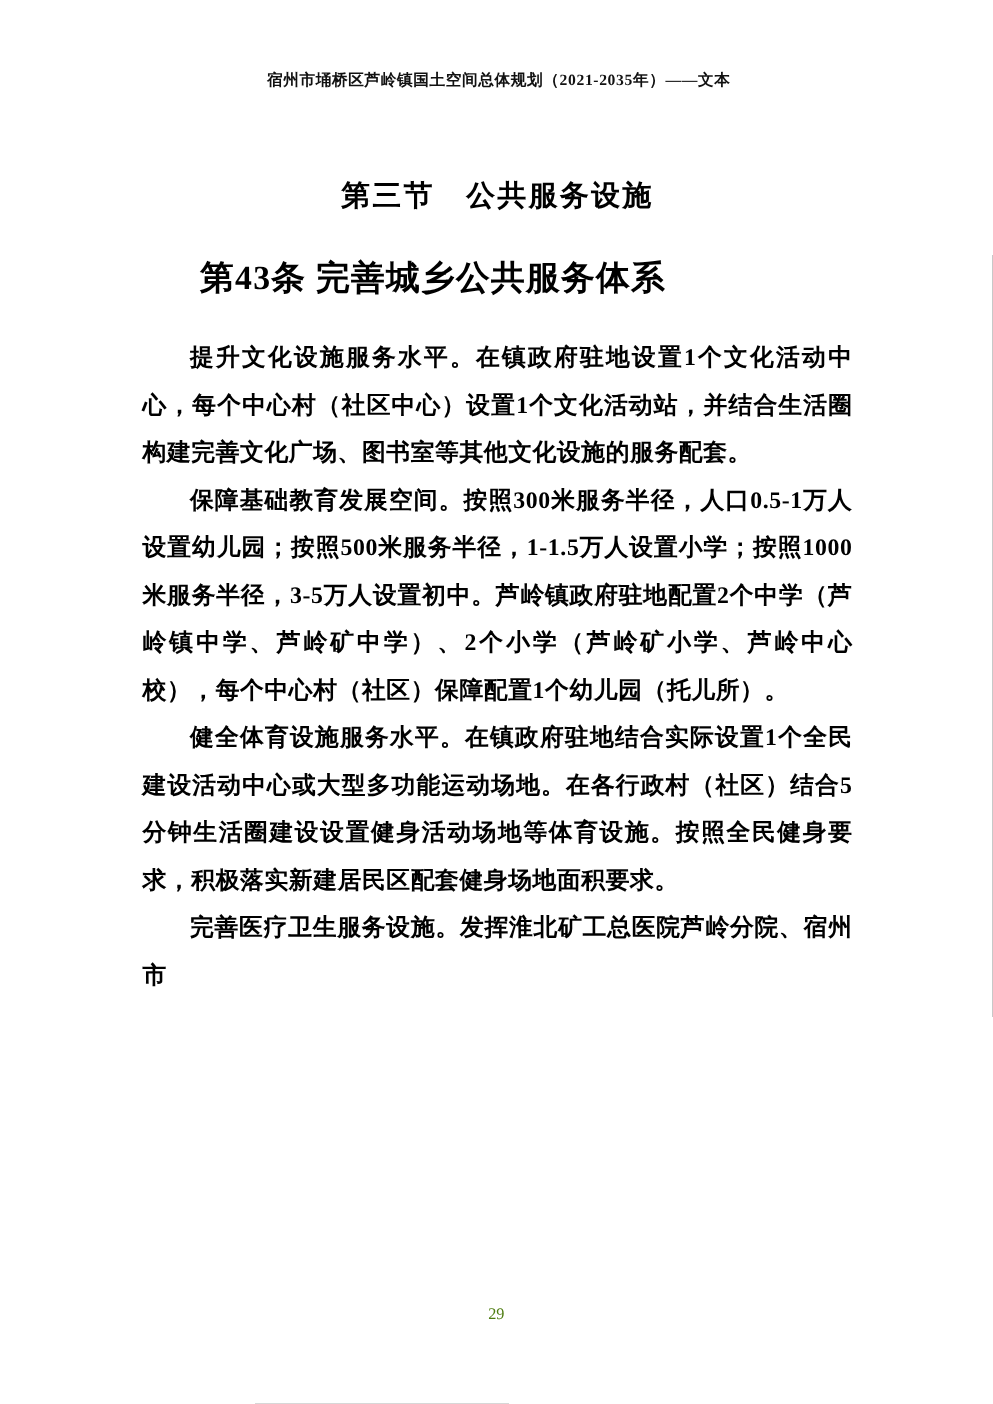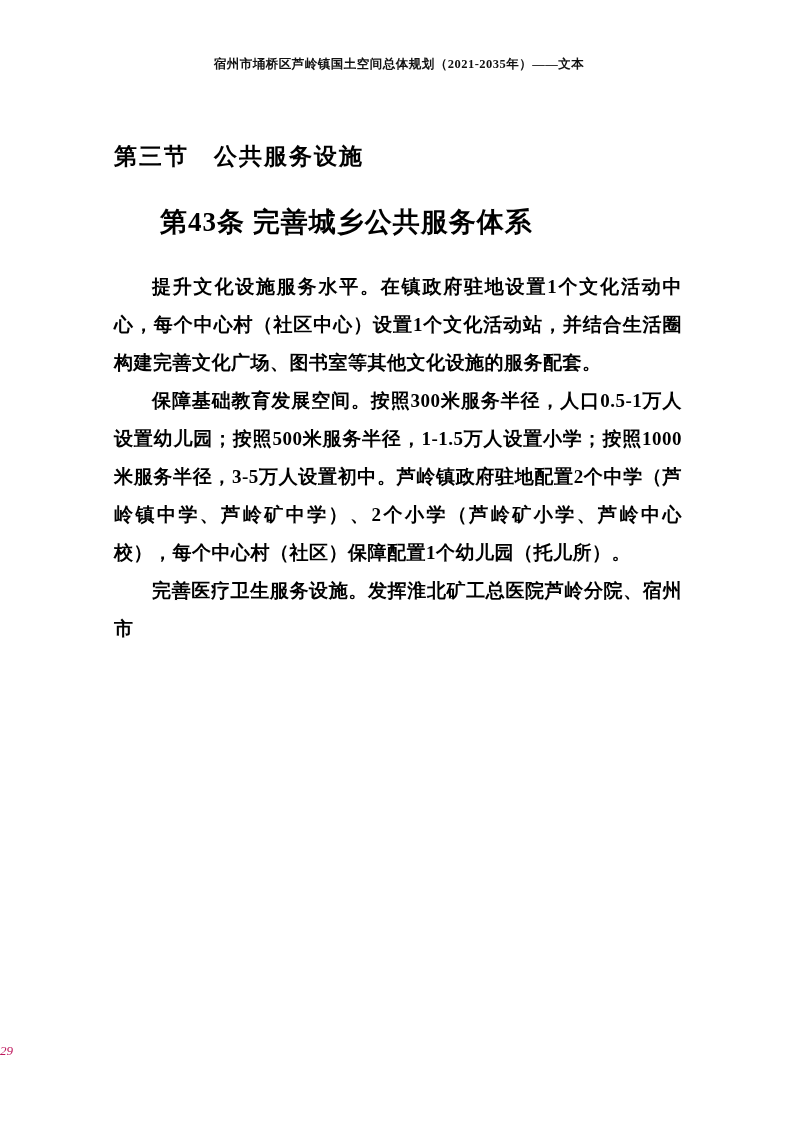--- a/index.html
+++ b/index.html
@@ -29,20 +29,21 @@
     color: #111;
   }
   .content {
     position: absolute;
     top: 0;
     left: 114px;
     right: 112px;
   }
   .section-title {
     margin: 142px 0 0 0;
+    text-align: center;
     font-size: 23px;
     font-weight: bold;
     line-height: 30px;
     letter-spacing: 2px;
     font-family: Liberation Serif, serif;
   }
   .article-heading {
     margin: 36px 0 32px 46px;
     font-size: 27px;
     font-weight: bold;
@@ -56,24 +57,23 @@
     line-height: 38px;
     text-align: justify;
     text-indent: 2em;
     letter-spacing: 0.5px;
   }
   .page-footer {
     position: absolute;
     left: 0;
     right: 0;
     bottom: 64px;
-    text-align: left;
+    text-align: center;
     font-size: 13px;
-    color: #be185d;
-    font-style: italic;
+    color: #4d7c0f;
   }
 </style>
 </head>
 <body>
 
 <div class="page">
 
   <div class="page-header">宿州市埇桥区芦岭镇国土空间总体规划（2021-2035年）——文本</div>
 
   <div class="content">
@@ -81,20 +81,21 @@
     <h1 class="section-title">第三节　公共服务设施</h1>
 
     <h2 class="article-heading">第43条 完善城乡公共服务体系</h2>
 
 
 
     <p class="body-paragraph">提升文化设施服务水平。在镇政府驻地设置1个文化活动中心，每个中心村（社区中心）设置1个文化活动站，并结合生活圈构建完善文化广场、图书室等其他文化设施的服务配套。</p>
 
     <p class="body-paragraph">保障基础教育发展空间。按照300米服务半径，人口0.5-1万人设置幼儿园；按照500米服务半径，1-1.5万人设置小学；按照1000米服务半径，3-5万人设置初中。芦岭镇政府驻地配置2个中学（芦岭镇中学、芦岭矿中学）、2个小学（芦岭矿小学、芦岭中心校），每个中心村（社区）保障配置1个幼儿园（托儿所）。</p>
 
+    <p class="body-paragraph">健全体育设施服务水平。在镇政府驻地结合实际设置1个全民建设活动中心或大型多功能运动场地。在各行政村（社区）结合5分钟生活圈建设设置健身活动场地等体育设施。按照全民健身要求，积极落实新建居民区配套健身场地面积要求。</p>
 
     <p class="body-paragraph">完善医疗卫生服务设施。发挥淮北矿工总医院芦岭分院、宿州市</p>
 
   </div>
 
   <div class="page-footer">29</div>
 
 </div>
 
 </body></html>

